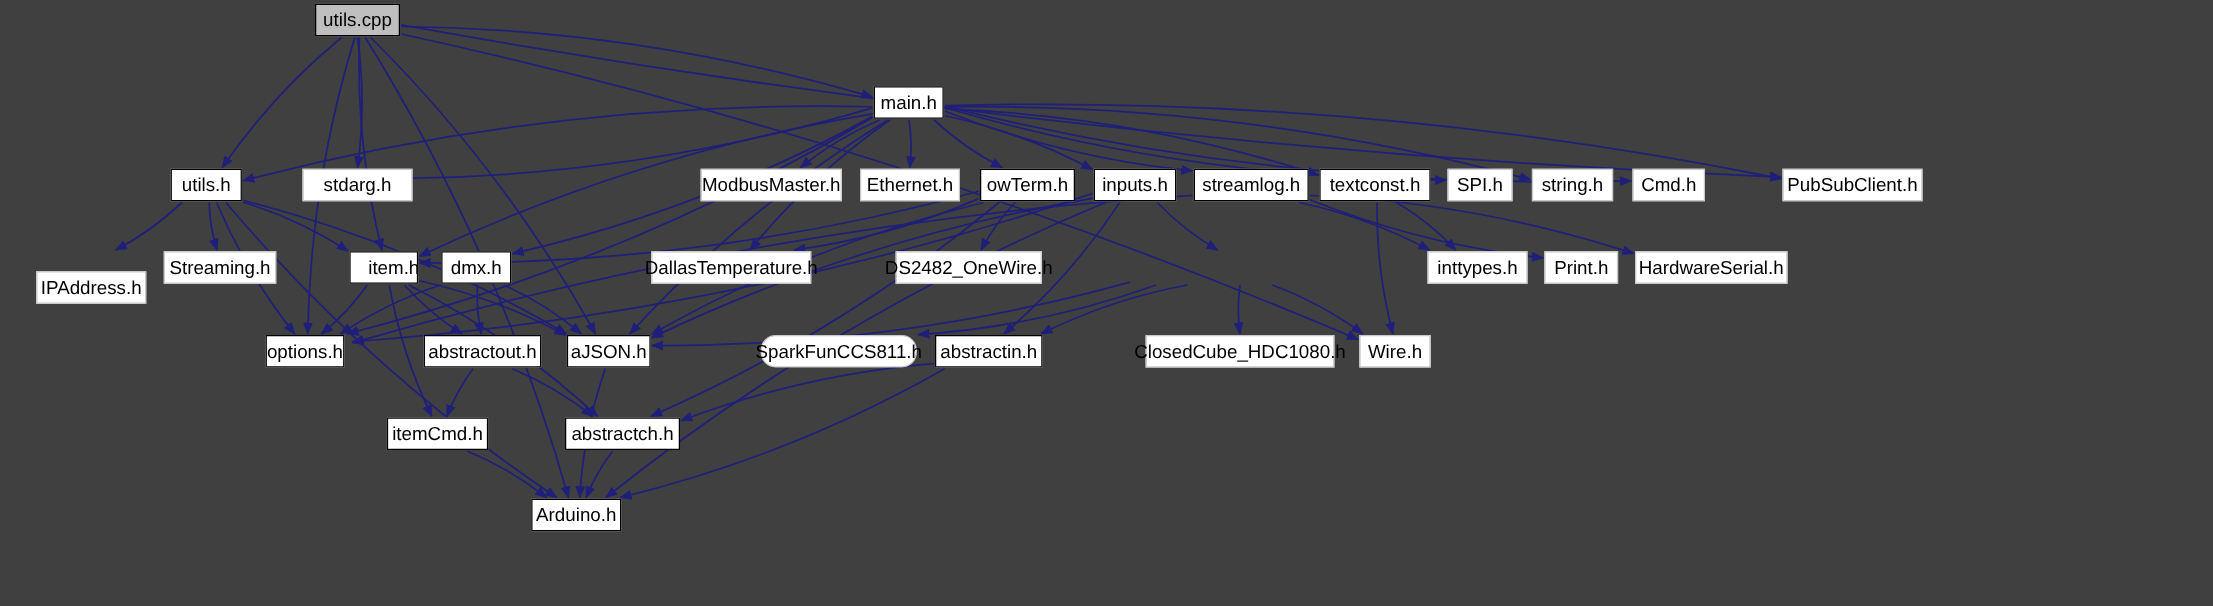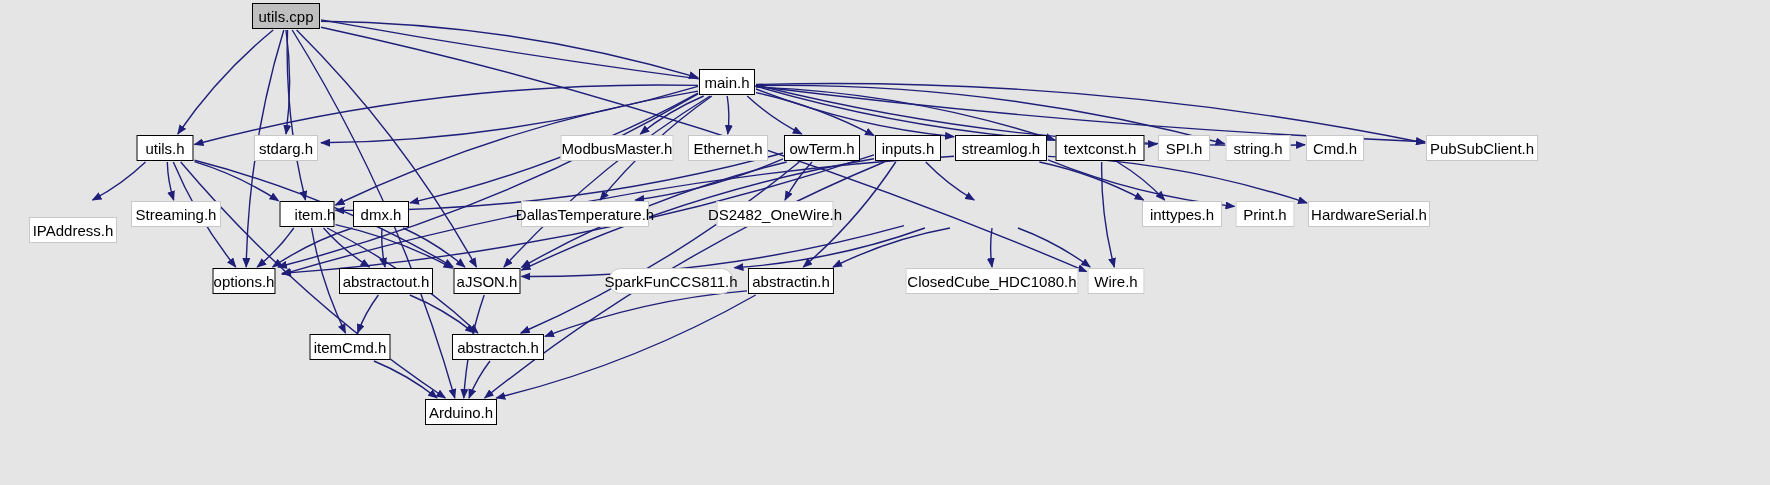--- a/index.html
+++ b/index.html
@@ -1,21 +1,21 @@
 <!DOCTYPE html>
 <html><head>
 <meta charset="utf-8">
 <title>utils.cpp include dependency graph</title>
 <style>
   html,body{margin:0;padding:0;background:#ffffff;}
   #graph-root{
     position:relative;
     width:1770px;
     height:485px;
-    background:#e5e5e5;
+    background:#404040;
     font-family:"Liberation Sans","DejaVu Sans",sans-serif;
     overflow:hidden;
   }
   #edge-layer{
     position:absolute;left:0;top:0;width:1770px;height:485px;
     pointer-events:none;
   }
   #node-layer{
     position:absolute;left:0;top:0;width:1770px;height:485px;
   }
@@ -122,21 +122,21 @@
   <div id="node-layer">
       <div class="node root" style="left: 286px; top: 16px; width: 68px;">
         <span class="node-label">utils.cpp</span>
       </div>
       <div class="node proj" style="left: 727px; top: 82px; width: 56px;">
         <span class="node-label">main.h</span>
       </div>
       <div class="node proj" style="left: 165px; top: 148px; width: 57px;">
         <span class="node-label">utils.h</span>
       </div>
-      <div class="node lib" style="left: 286px; top: 148px; width: 64px; justify-content: center;">
+      <div class="node lib" style="left: 286px; top: 148px; width: 88px; justify-content: center;">
         <span class="node-label">stdarg.h</span>
       </div>
       <div class="node lib" style="left: 617px; top: 148px; width: 113px;">
         <span class="node-label">ModbusMaster.h</span>
       </div>
       <div class="node lib" style="left: 728px; top: 148px; width: 80px;">
         <span class="node-label">Ethernet.h</span>
       </div>
       <div class="node proj" style="left: 822px; top: 148px; width: 76px;">
         <span class="node-label">owTerm.h</span>
@@ -197,21 +197,21 @@
       </div>
       <div class="node proj" style="left: 487px; top: 281px; width: 67px;">
         <span class="node-label">aJSON.h</span>
       </div>
       <div class="node lib" style="left: 671px; top: 281px; width: 125px; border-radius: 12px;">
         <span class="node-label">SparkFunCCS811.h</span>
       </div>
       <div class="node proj" style="left: 791px; top: 281px; width: 86px;">
         <span class="node-label">abstractin.h</span>
       </div>
-      <div class="node lib" style="left: 992px; top: 281px; width: 173px;">
+      <div class="node lib" style="left: 992px; top: 281px; width: 151px;">
         <span class="node-label">ClosedCube_HDC1080.h</span>
       </div>
       <div class="node lib" style="left: 1116px; top: 281px; width: 57px;">
         <span class="node-label">Wire.h</span>
       </div>
       <div class="node proj" style="left: 350px; top: 347px; width: 81px;">
         <span class="node-label">itemCmd.h</span>
       </div>
       <div class="node proj" style="left: 498px; top: 347px; width: 92px;">
         <span class="node-label">abstractch.h</span>

